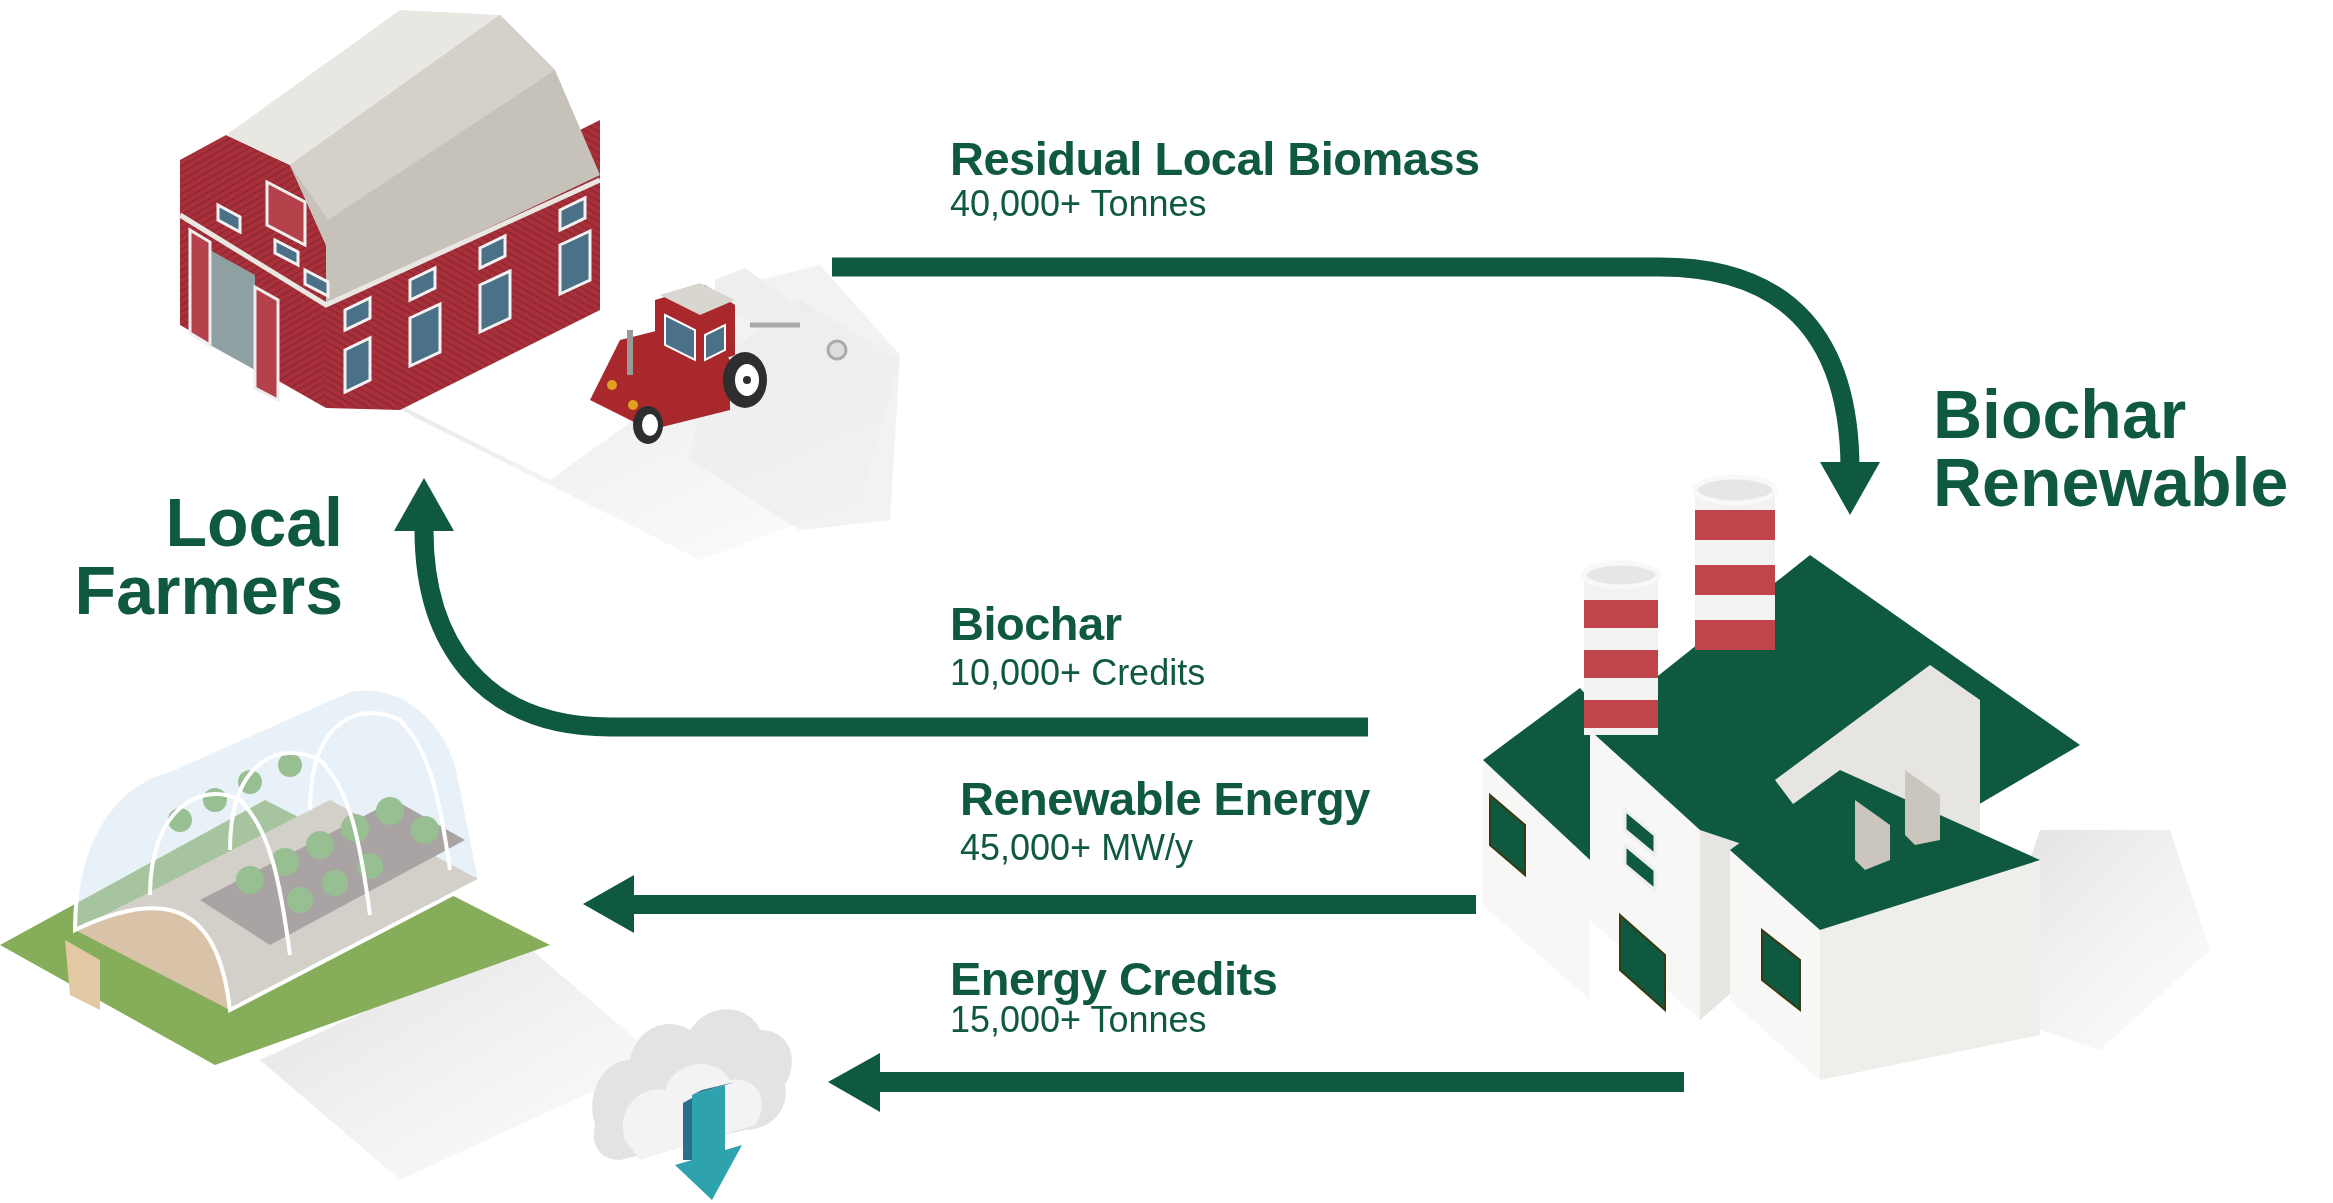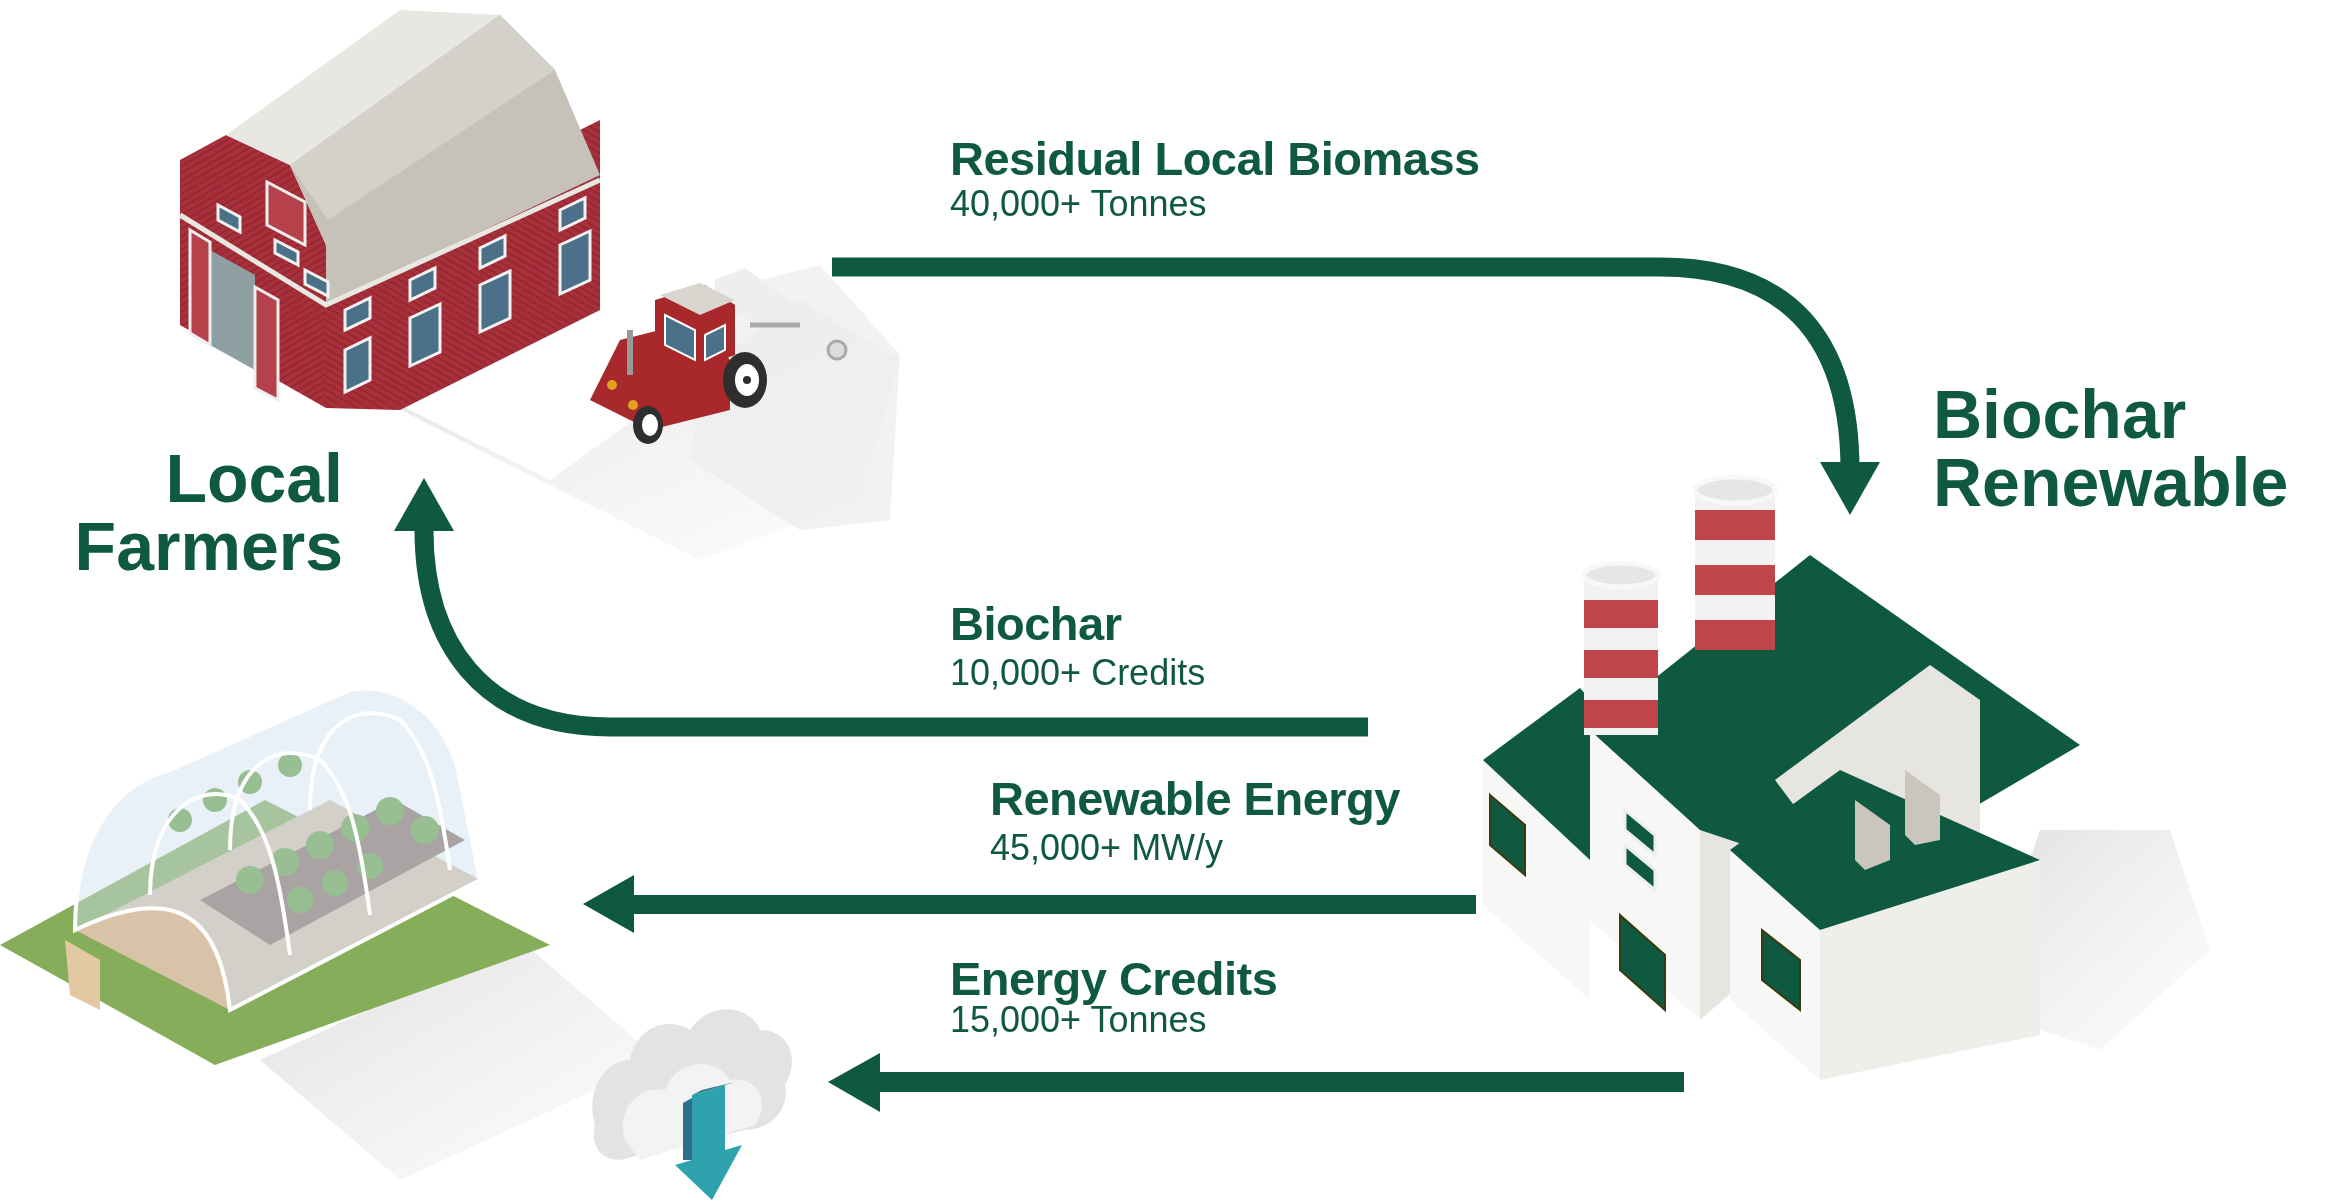--- a/index.html
+++ b/index.html
@@ -179,37 +179,37 @@
   <g>
     <rect x="630" y="895" width="846" height="19" fill="#0f5940"></rect>
     <polygon points="634,875 634,933 583,904" fill="#0f5940"></polygon>
   </g>
   <g>
     <rect x="876" y="1072" width="808" height="20" fill="#0f5940"></rect>
     <polygon points="880,1053 880,1112 828,1082" fill="#0f5940"></polygon>
   </g>
 </svg>
 
-<div class="label node-title" style="right:1990px; top:444px; text-align:right;">
+<div class="label node-title" style="right:1990px; top:488px; text-align:right;">
   <div>Local</div>
   <div>Farmers</div>
 </div>
 <div class="label node-title" style="left:1933px; top:380px;">
   <div>Biochar</div>
   <div>Renewable</div>
 </div>
 
 <div class="label" style="left:950px; top:135px;">
   <div class="flow-title">Residual Local Biomass</div>
   <div class="flow-sub" style="margin-top:4px;">40,000+ Tonnes</div>
 </div>
 <div class="label" style="left:950px; top:600px;">
   <div class="flow-title">Biochar</div>
   <div class="flow-sub" style="margin-top:8px;">10,000+ Credits</div>
 </div>
-<div class="label" style="left:990px; top:775px;">
+<div class="label" style="left:960px; top:775px;">
   <div class="flow-title">Renewable Energy</div>
   <div class="flow-sub" style="margin-top:8px;">45,000+ MW/y</div>
 </div>
 <div class="label" style="left:950px; top:955px;">
   <div class="flow-title">Energy Credits</div>
   <div class="flow-sub" style="margin-top:0;">15,000+ Tonnes</div>
 </div>
 
 </body></html>

